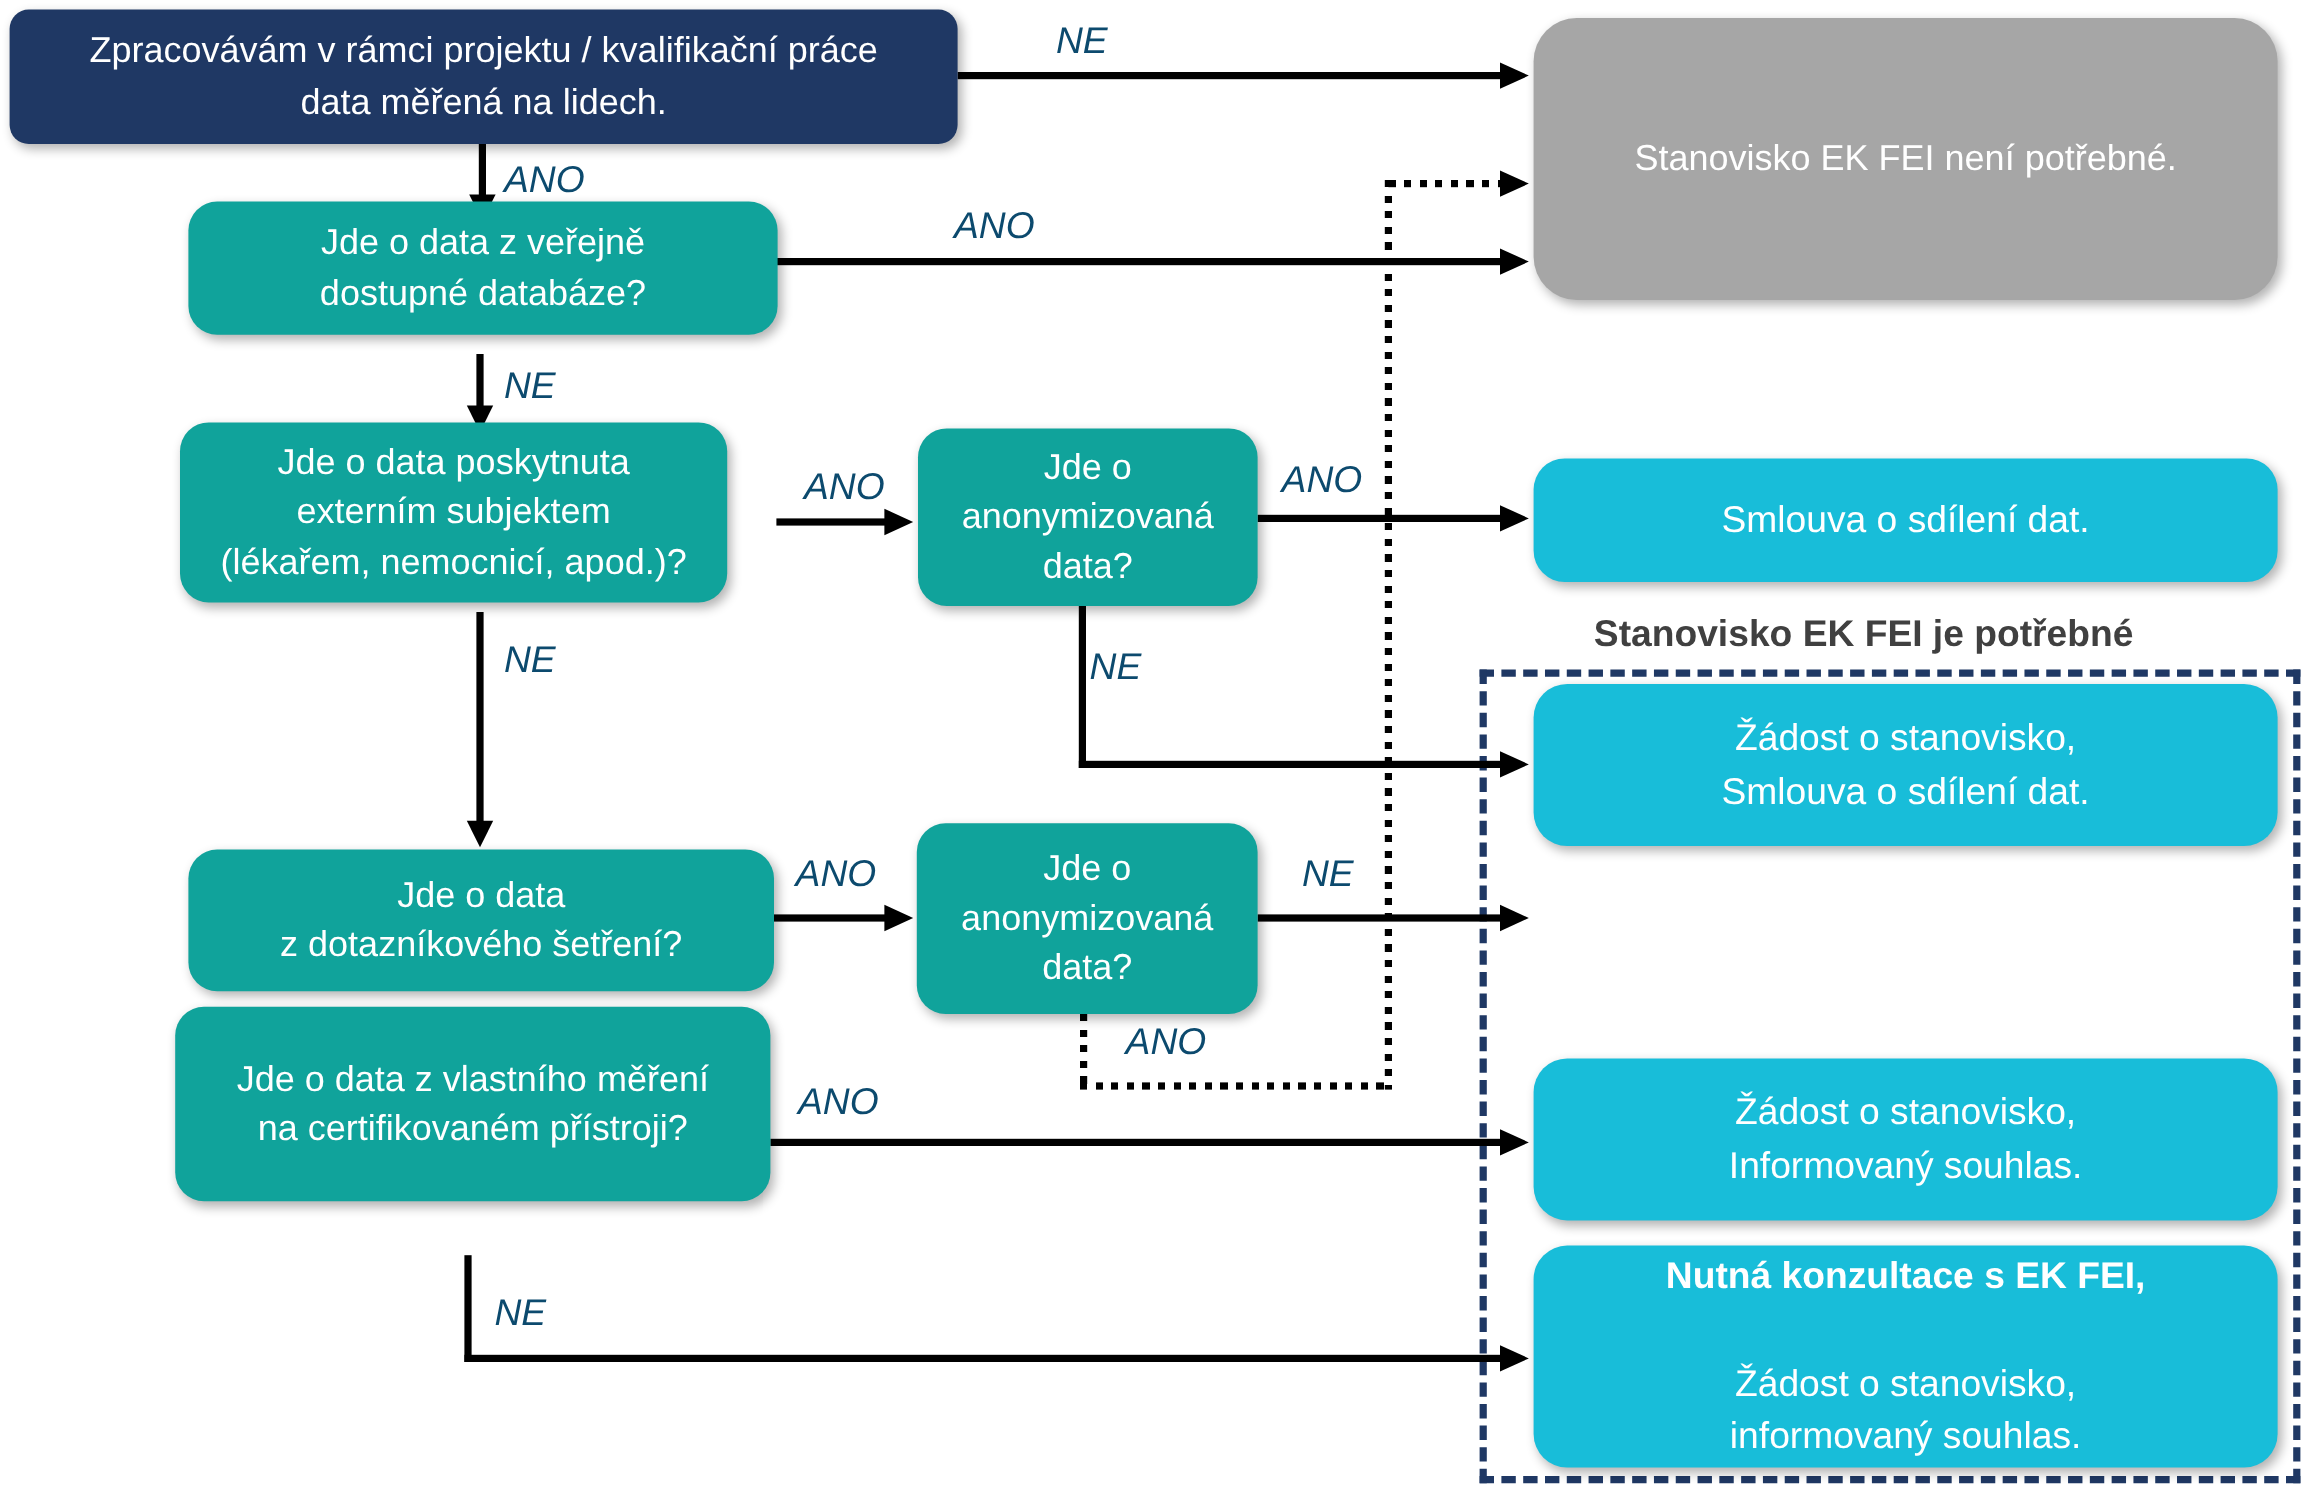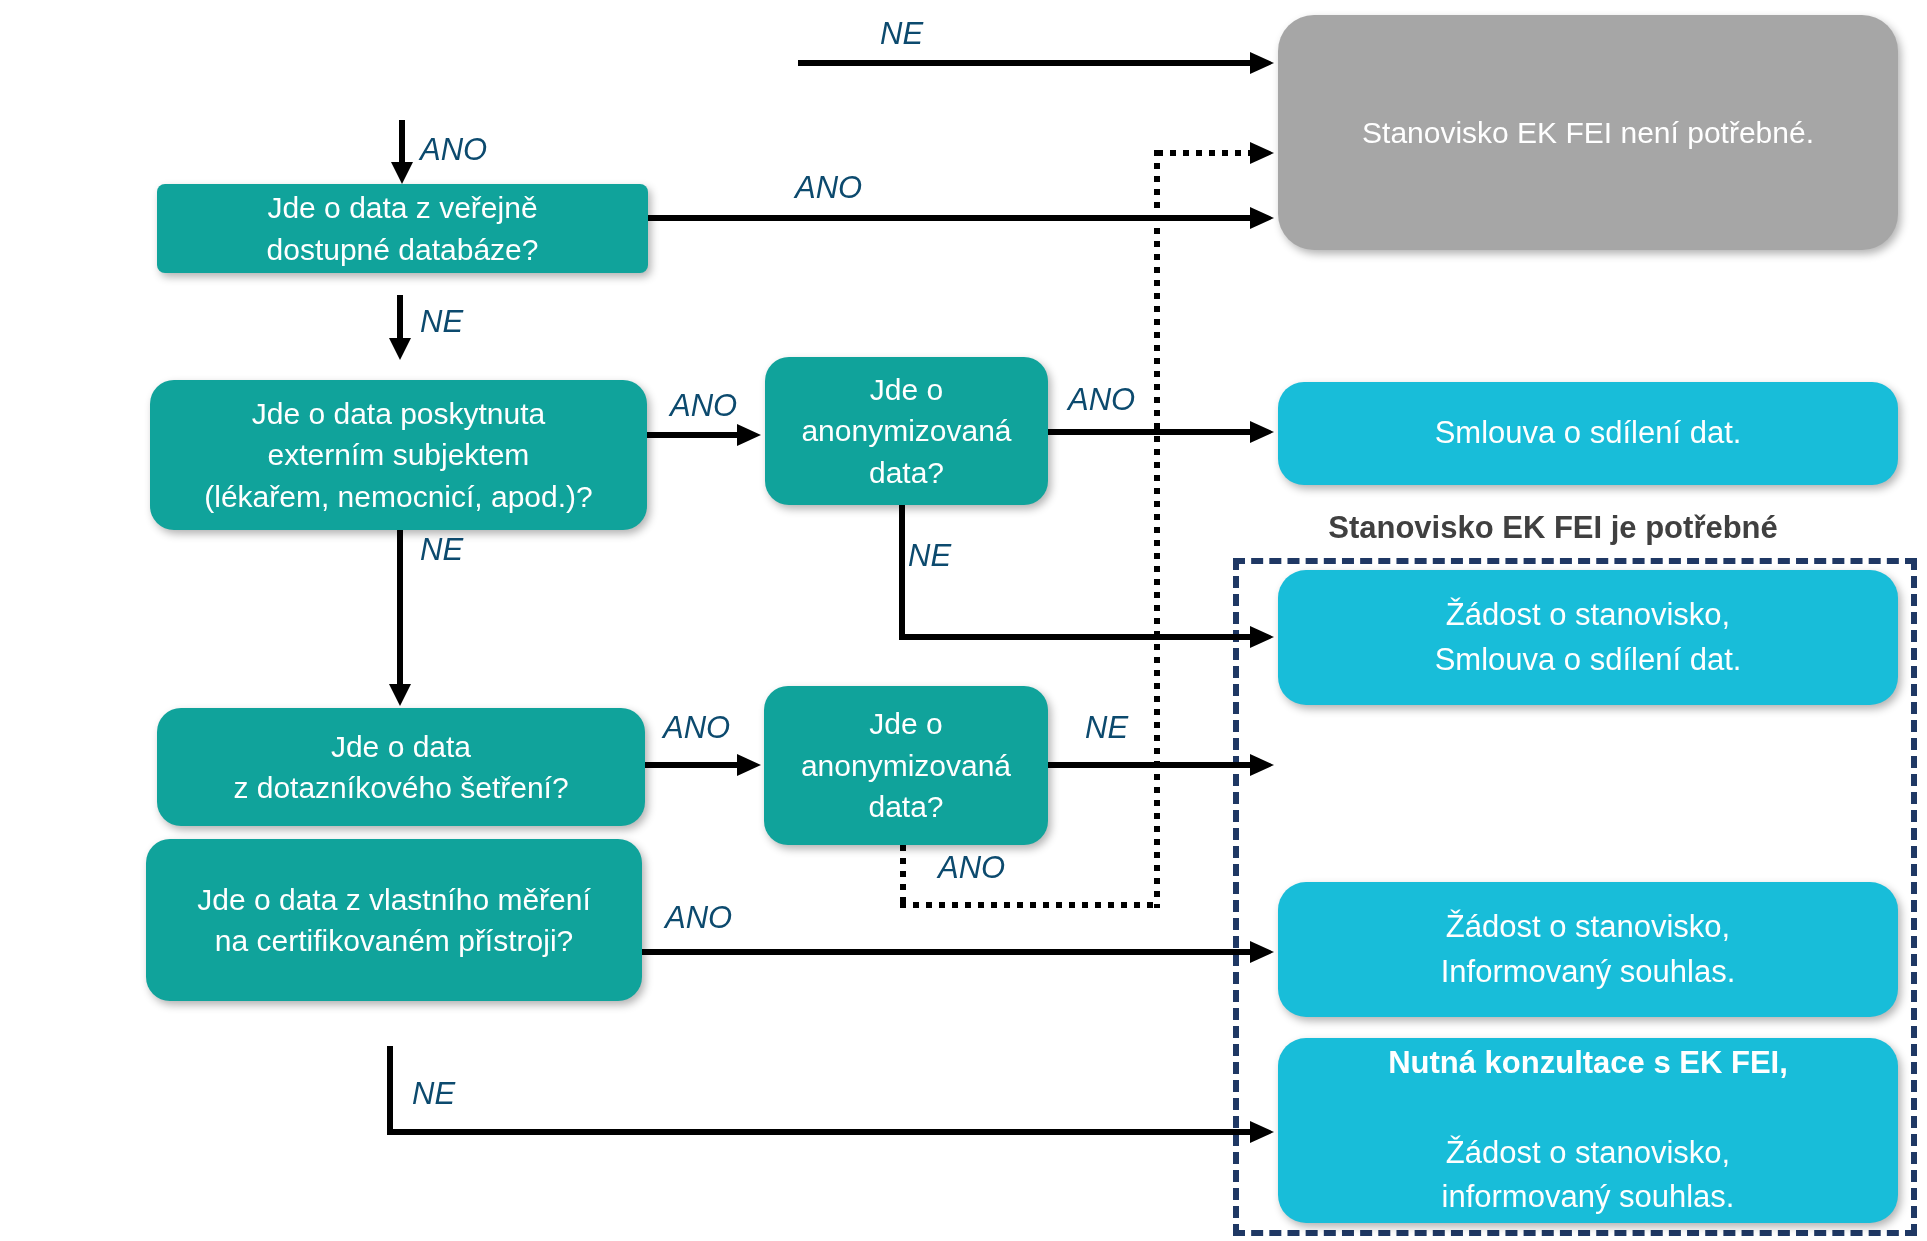--- a/index.html
+++ b/index.html
@@ -79,27 +79,31 @@
   <div class="seg" style="left:387px; top:1046px; width:6px; height:89px;"></div>
   <div class="seg" style="left:387px; top:1129px; width:867px; height:6px;"></div>
   <div class="head-r" style="left:1250px; top:1121px;"></div>
 
   <div class="dot-v" style="left:900px; top:845px; height:63px;"></div>
   <div class="dot-h" style="left:900px; top:902px; width:260px;"></div>
   <div class="dot-v" style="left:1154px; top:150px; height:758px;"></div>
   <div class="dot-h" style="left:1157px; top:150px; width:93px;"></div>
   <div class="head-r" style="left:1250px; top:142px;"></div>
 
+  <div class="node navy" style="left:8px; top:8px; width:790px; height:112px; border-radius:16px;">
+    <span>Zpracovávám v rámci projektu / kvalifikační práce
+data měřená na lidech.</span>
+  </div>
 
-  <div class="node teal" style="left:157px; top:184px; width:491px; height:89px; border-radius:8px;">
+  <div class="node teal" style="left:157px; top:168px; width:491px; height:111px; border-radius:24px;">
     <span>Jde o data z veřejně
 dostupné databáze?</span>
   </div>
 
-  <div class="node teal" style="left:150px; top:380px; width:497px; height:150px; border-radius:24px;text-align:center;">
+  <div class="node teal" style="left:150px; top:352px; width:456px; height:150px; border-radius:24px;text-align:center;">
     <span>Jde o data poskytnuta
 externím subjektem
 (lékařem, nemocnicí, apod.)?</span>
   </div>
 
   <div class="node teal" style="left:765px; top:357px; width:283px; height:148px; border-radius:24px;">
     <span>Jde o
 anonymizovaná
 data?</span>
   </div>

